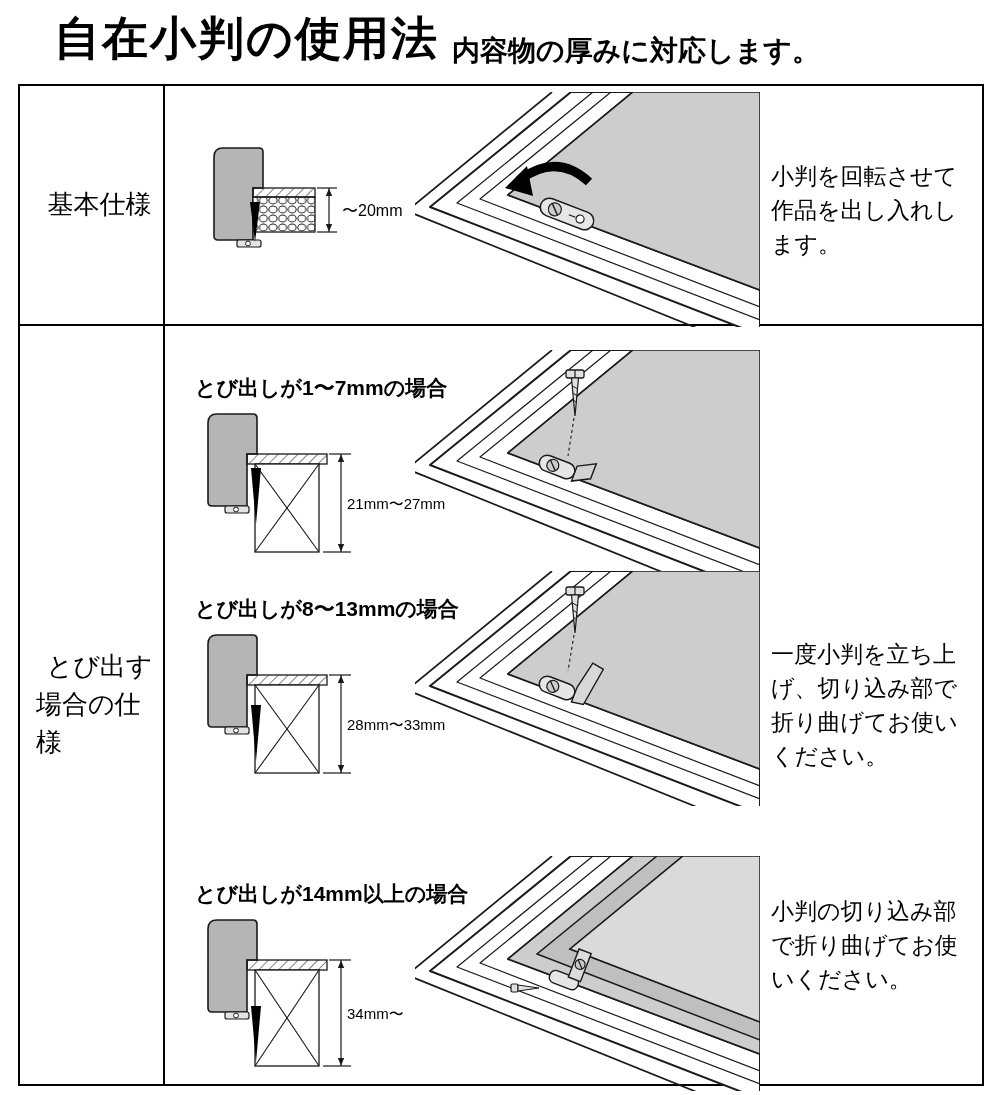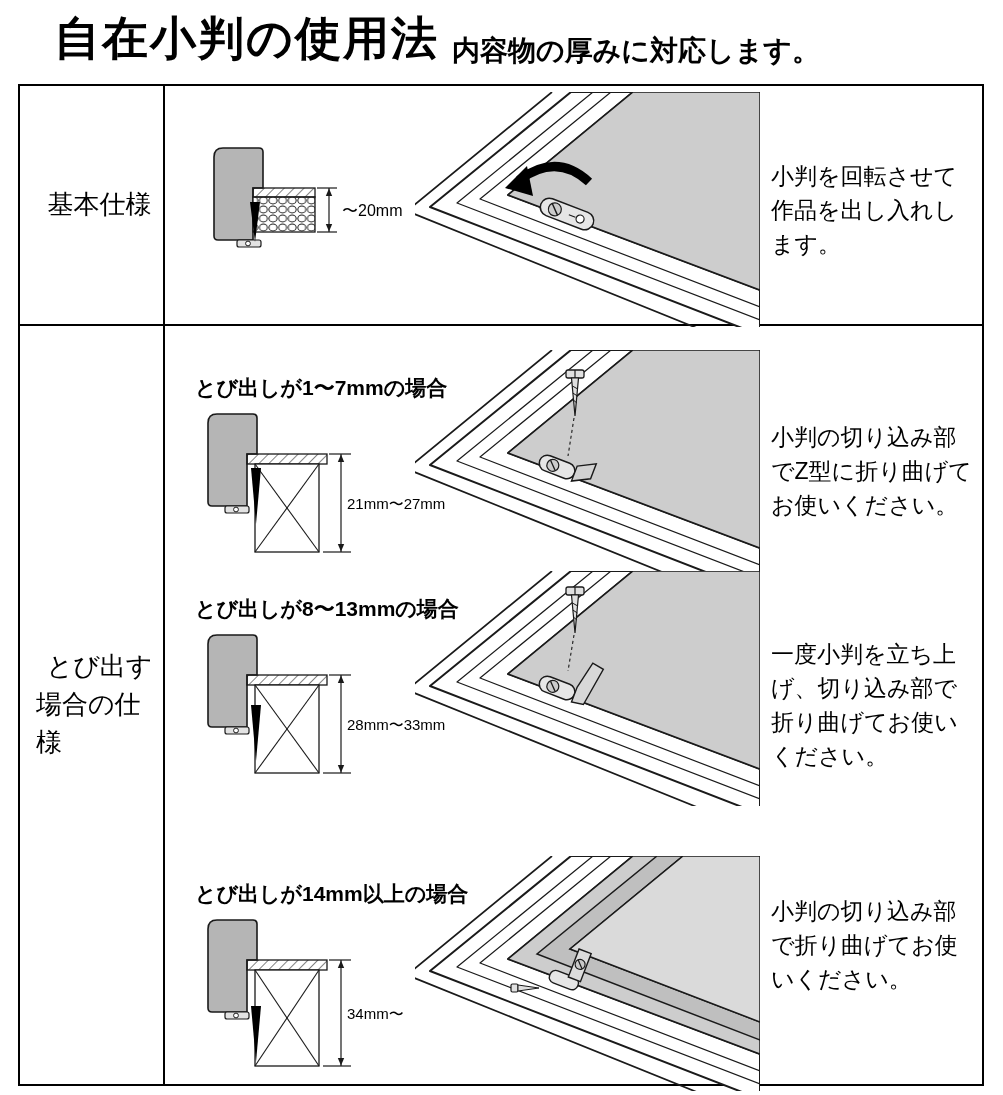--- a/index.html
+++ b/index.html
@@ -161,21 +161,20 @@
           </g>
           <line x1="159" y1="68" x2="153" y2="106" stroke="#1a1a1a" stroke-width="1.1" stroke-dasharray="3,3"></line>
           <g transform="translate(150,120) rotate(21)">
             <rect x="-27" y="-8" width="37" height="16" rx="8" fill="#e6e6e6" stroke="#1a1a1a" stroke-width="1.5"></rect>
             <polygon points="10,-8 27,-17 27,-1 10,8" fill="#d2d2d2" stroke="#1a1a1a" stroke-width="1.4"></polygon>
             <circle cx="-13" cy="0" r="6" fill="#cccccc" stroke="#1a1a1a" stroke-width="1.2"></circle>
             <line x1="-17" y1="-4" x2="-9" y2="4" stroke="#1a1a1a" stroke-width="1.3"></line>
           </g>
         </svg>
 
-        <p class="desc desc-1">小判の切り込み部でZ型に折り曲げてお使いください。</p>
       </div>
 
       <div class="section sec-b">
         <div class="heading">とび出しが8〜13mmの場合</div>
 
         <svg class="xsec xsec-b" width="260" height="168" viewBox="0 0 260 168">
           <defs>
             <pattern id="hatchB2" width="7" height="7" patternUnits="userSpaceOnUse" patternTransform="rotate(45)">
               <line x1="0" y1="0" x2="0" y2="7" stroke="#1a1a1a" stroke-width="1.1"></line>
             </pattern>

